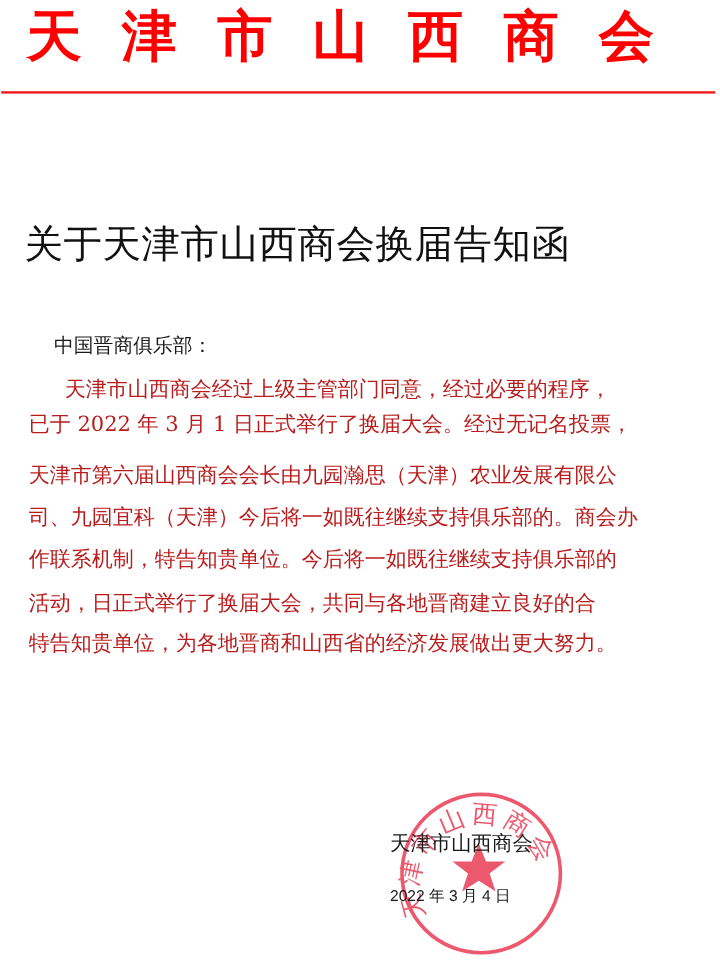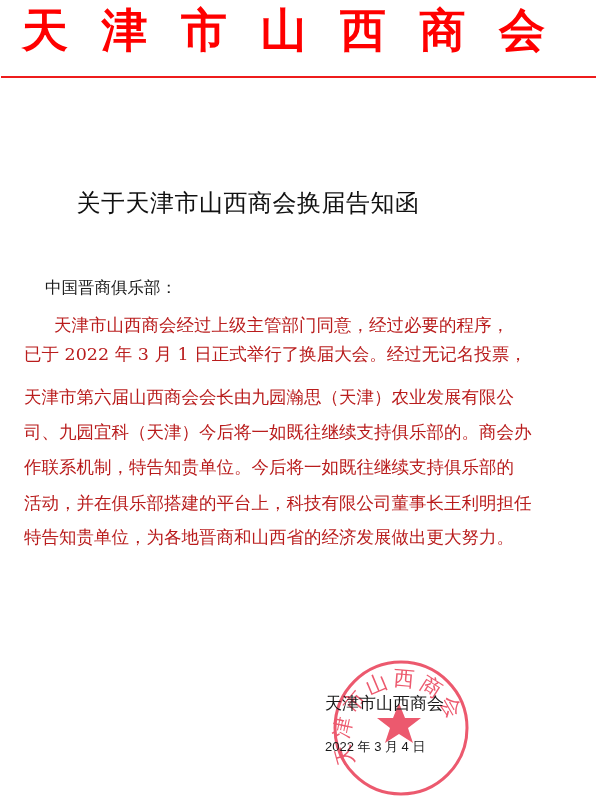--- a/index.html
+++ b/index.html
@@ -13,21 +13,21 @@
   }
   .letterhead span {
     font-family: "DejaVu Sans", "Liberation Sans", sans-serif; font-weight: bold;
     font-size: 46px; line-height: 56px; color: #ff0000;
   }
   .red-rule {
     position: absolute; left: 1px; top: 76px; width: 595px; height: 2px; background: #ee1c1c;
   }
   .doc-title {
     position: absolute; left: 0; top: 188px; width: 496px; text-align: center;
-    font-size: 24px; line-height: 30px; letter-spacing: 0.5px; color: #111;
+    font-size: 32px; line-height: 30px; letter-spacing: 0.5px; color: #111;
   }
   .salutation {
     position: absolute; left: 24px; top: 277px; font-size: 16.5px; line-height: 22px; margin-left: 21px;
   }
   .body-lines { position: absolute; left: 24px; top: 314px; width: 560px; }
   .body-line {
     position: absolute; left: 0; white-space: nowrap; font-size: 17.5px; line-height: 22px; color: #b91c1c;
   }
   .signature {
     position: absolute; left: 325px; top: 692px; font-size: 17px; line-height: 22px; z-index: 2;
@@ -55,21 +55,21 @@
 <div class="doc-title">关于天津市山西商会换届告知函</div>
 
 <div class="salutation">中国晋商俱乐部：</div>
 
 <div class="body-lines">
   <div class="body-line" style="top:0px;left:-5px">　　天津市山西商会经过上级主管部门同意，经过必要的程序，</div>
   <div class="body-line" style="top:29px">已于 2022 年 3 月 1 日正式举行了换届大会。经过无记名投票，</div>
   <div class="body-line" style="top:72px">天津市第六届山西商会会长由九园瀚思（天津）农业发展有限公</div>
   <div class="body-line" style="top:107px">司、九园宜科（天津）今后将一如既往继续支持俱乐部的。商会办</div>
   <div class="body-line" style="top:142px">作联系机制，特告知贵单位。今后将一如既往继续支持俱乐部的</div>
-  <div class="body-line" style="top:178px">活动，并在俱乐部搭建的平台上，科技有限公司董事长王利明担任</div>
+  <div class="body-line" style="top:178px">活动，日正式举行了换届大会，共同与各地晋商建立良好的合</div>
   <div class="body-line" style="top:212px">特告知贵单位，为各地晋商和山西省的经济发展做出更大努力。</div>
 </div>
 
 <svg class="stamp" viewBox="0 0 142 142">
   <defs>
     <path id="arc" d="M 28,110 A 52,52 0 1,1 114,110"></path>
   </defs>
   <circle cx="71" cy="71" r="66" fill="none" stroke="#e8304a" stroke-width="3"></circle>
   <text font-family="DejaVu Sans, sans-serif" font-size="21" fill="#e8304a" letter-spacing="4">
     <textPath href="#arc" startOffset="2%">天津市山西商会</textPath>

